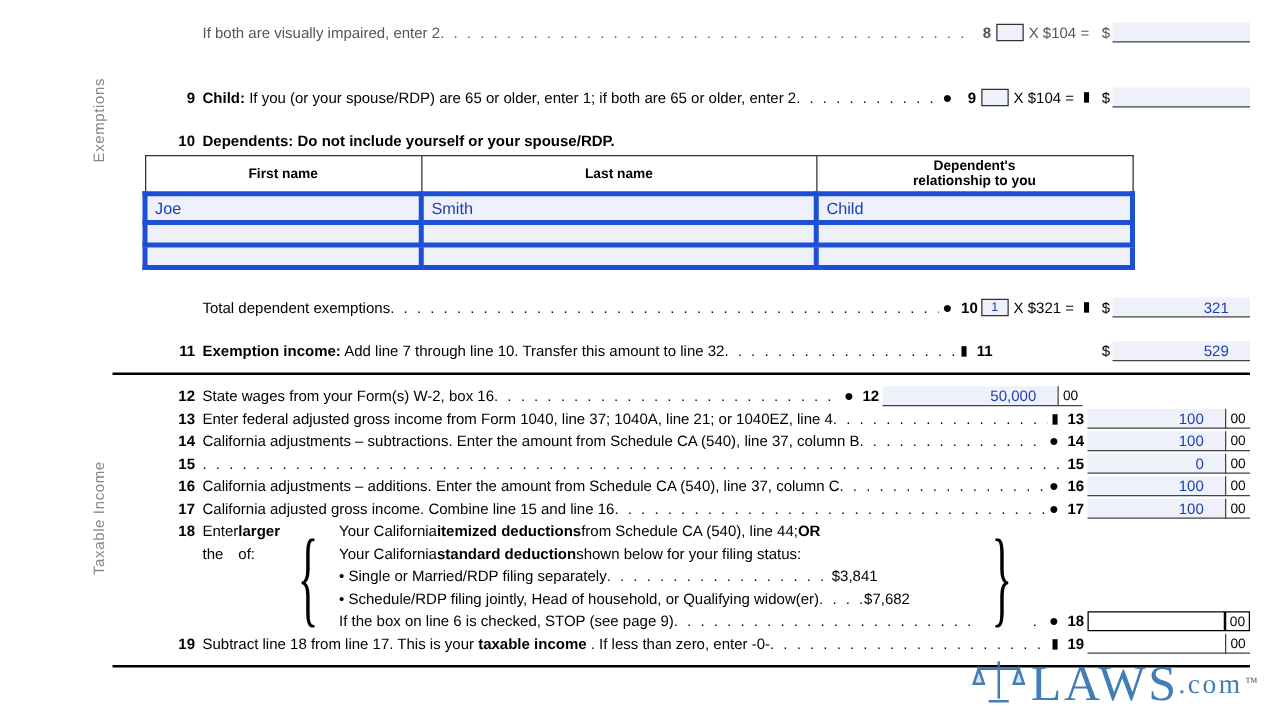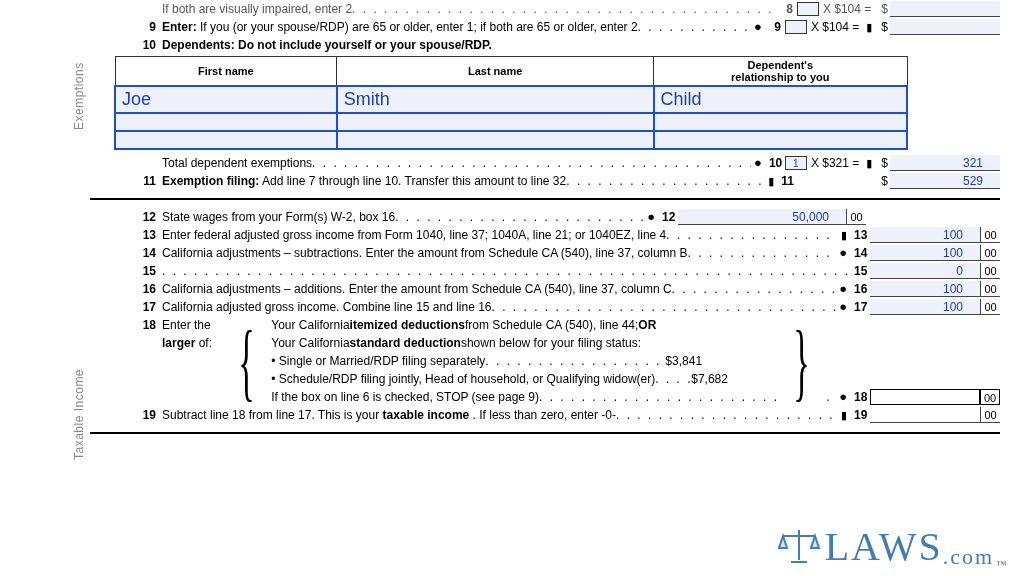--- a/index.html
+++ b/index.html
@@ -46,34 +46,34 @@
     border: 1px solid #333;
     width: 22px;
     height: 14px;
     background: #eef1fa;
     font-size: 10px;
     color: #1b3fb0;
     text-align: center;
     line-height: 14px;
     vertical-align: middle;
   }
-  .times { padding: 0 4px; }
+  .times { padding: 17px 4px; }
   .amount-input {
     display: inline-block;
     border-bottom: 1px solid #444;
     background: #eef1fa;
     width: 110px;
     height: 16px;
     color: #1b3fb0;
     text-align: right;
     padding-right: 17px;
     font-size: 12px;
     line-height: 16px;
   }
-  .amount-input.wide { width: 168px; }
+  .amount-input.wide { width: 140px; }
   .cents {
     display: inline-block;
     border-bottom: 1px solid #444;
     border-left: 1px solid #444;
     width: 20px;
     height: 16px;
     font-size: 11px;
     text-align: center;
     line-height: 16px;
   }
@@ -85,41 +85,41 @@
   }
   table.dep th {
     border: 1px solid #333;
     font-weight: bold;
     font-size: 11px;
     padding: 2px 4px;
     text-align: center;
     background: #fff;
   }
   table.dep td {
-    border: 2px solid #1d4ed8;
+    border: 4px solid #1d4ed8;
     background: #eef1fa;
     color: #1b3fb0;
-    font-size: 18px;
+    font-size: 13px;
     padding: 2px 6px;
     height: 18px;
   }
   .thickline { border-top: 2px solid #000; margin: 8px 0; }
   .brace {
     font-size: 86px;
     line-height: 56px;
     font-family: "Times New Roman", serif;
     padding-right: 6px;
     display: flex;
     align-items: center;
     transform: scaleX(0.4);
   }
   .l18-body { display: flex; align-items: stretch; }
   .l18-lines { flex: 1; }
   .l18-lines .subrow { display: flex; align-items: center; line-height: 18px; }
-  .l18-left { display:flex; flex-direction:column; width:62px; }
+  .l18-left { display:flex; flex-direction:row; width:62px; }
   .box-outline {
     display:inline-block;
     border:1px solid #000;
     width: 110px;
     height: 16px;
     line-height:16px;
     text-align:right;
     padding-right:4px;
     font-size:12px;
   }
@@ -131,21 +131,21 @@
   }
   .watermark {
     position:absolute;
     right: 16px; bottom: 6px;
     font-family: Georgia, serif;
     font-size: 40px;
     color: #2f6fb0;
     letter-spacing: 2px;
     opacity: 0.9;
     display:flex;
-    align-items:flex-end;
+    align-items:center;
   }
   .watermark .tm { font-size:10px; color:#444; vertical-align: top; margin-left:2px;}
   .scale-icon { margin-right:4px; margin-bottom:4px; }
 </style>
 </head>
 <body>
 
 <div class="page">
   <div class="section-label label-exemptions">Exemptions</div>
   <div class="section-label label-taxable">Taxable Income</div>
@@ -160,21 +160,21 @@
         <span class="smallnum">8</span>
         <span class="tinybox"></span>
         <span class="times">X $104 =</span>
         <span class="dollar">$</span>
         <span class="amount-input"></span>
       </span>
     </div>
 
     <div class="row">
       <span class="lnum">9</span>
-      <span><b>Enter:</b>
+      <span><b>Child:</b>
         <span>If you (or your spouse/RDP) are 65 or older, enter 1; if both are 65 or older, enter 2</span></span>
       <span class="dots"></span>
       <span class="right-cluster">
         <span class="bullet">●</span>
         <span class="smallnum">9</span>
         <span class="tinybox"></span>
         <span class="times">X $104 =</span>
         <span class="stopmark">▮</span>
         <span class="dollar">$</span>
         <span class="amount-input"></span>
@@ -226,21 +226,21 @@
         <span class="tinybox">1</span>
         <span class="times">X $321 =</span>
         <span class="stopmark">▮</span>
         <span class="dollar">$</span>
         <span class="amount-input">321</span>
       </span>
     </div>
 
     <div class="row">
       <span class="lnum">11</span>
-      <span><b>Exemption filing:</b>
+      <span><b>Exemption income:</b>
         <span>Add line 7 through line 10. Transfer this amount to line 32</span></span>
       <span class="dots"></span>
       <span class="right-cluster">
         <span class="stopmark">▮</span>
         <span class="smallnum">11</span>
         <span style="width:78px;"></span>
         <span class="dollar">$</span>
         <span class="amount-input">529</span>
       </span>
     </div>

